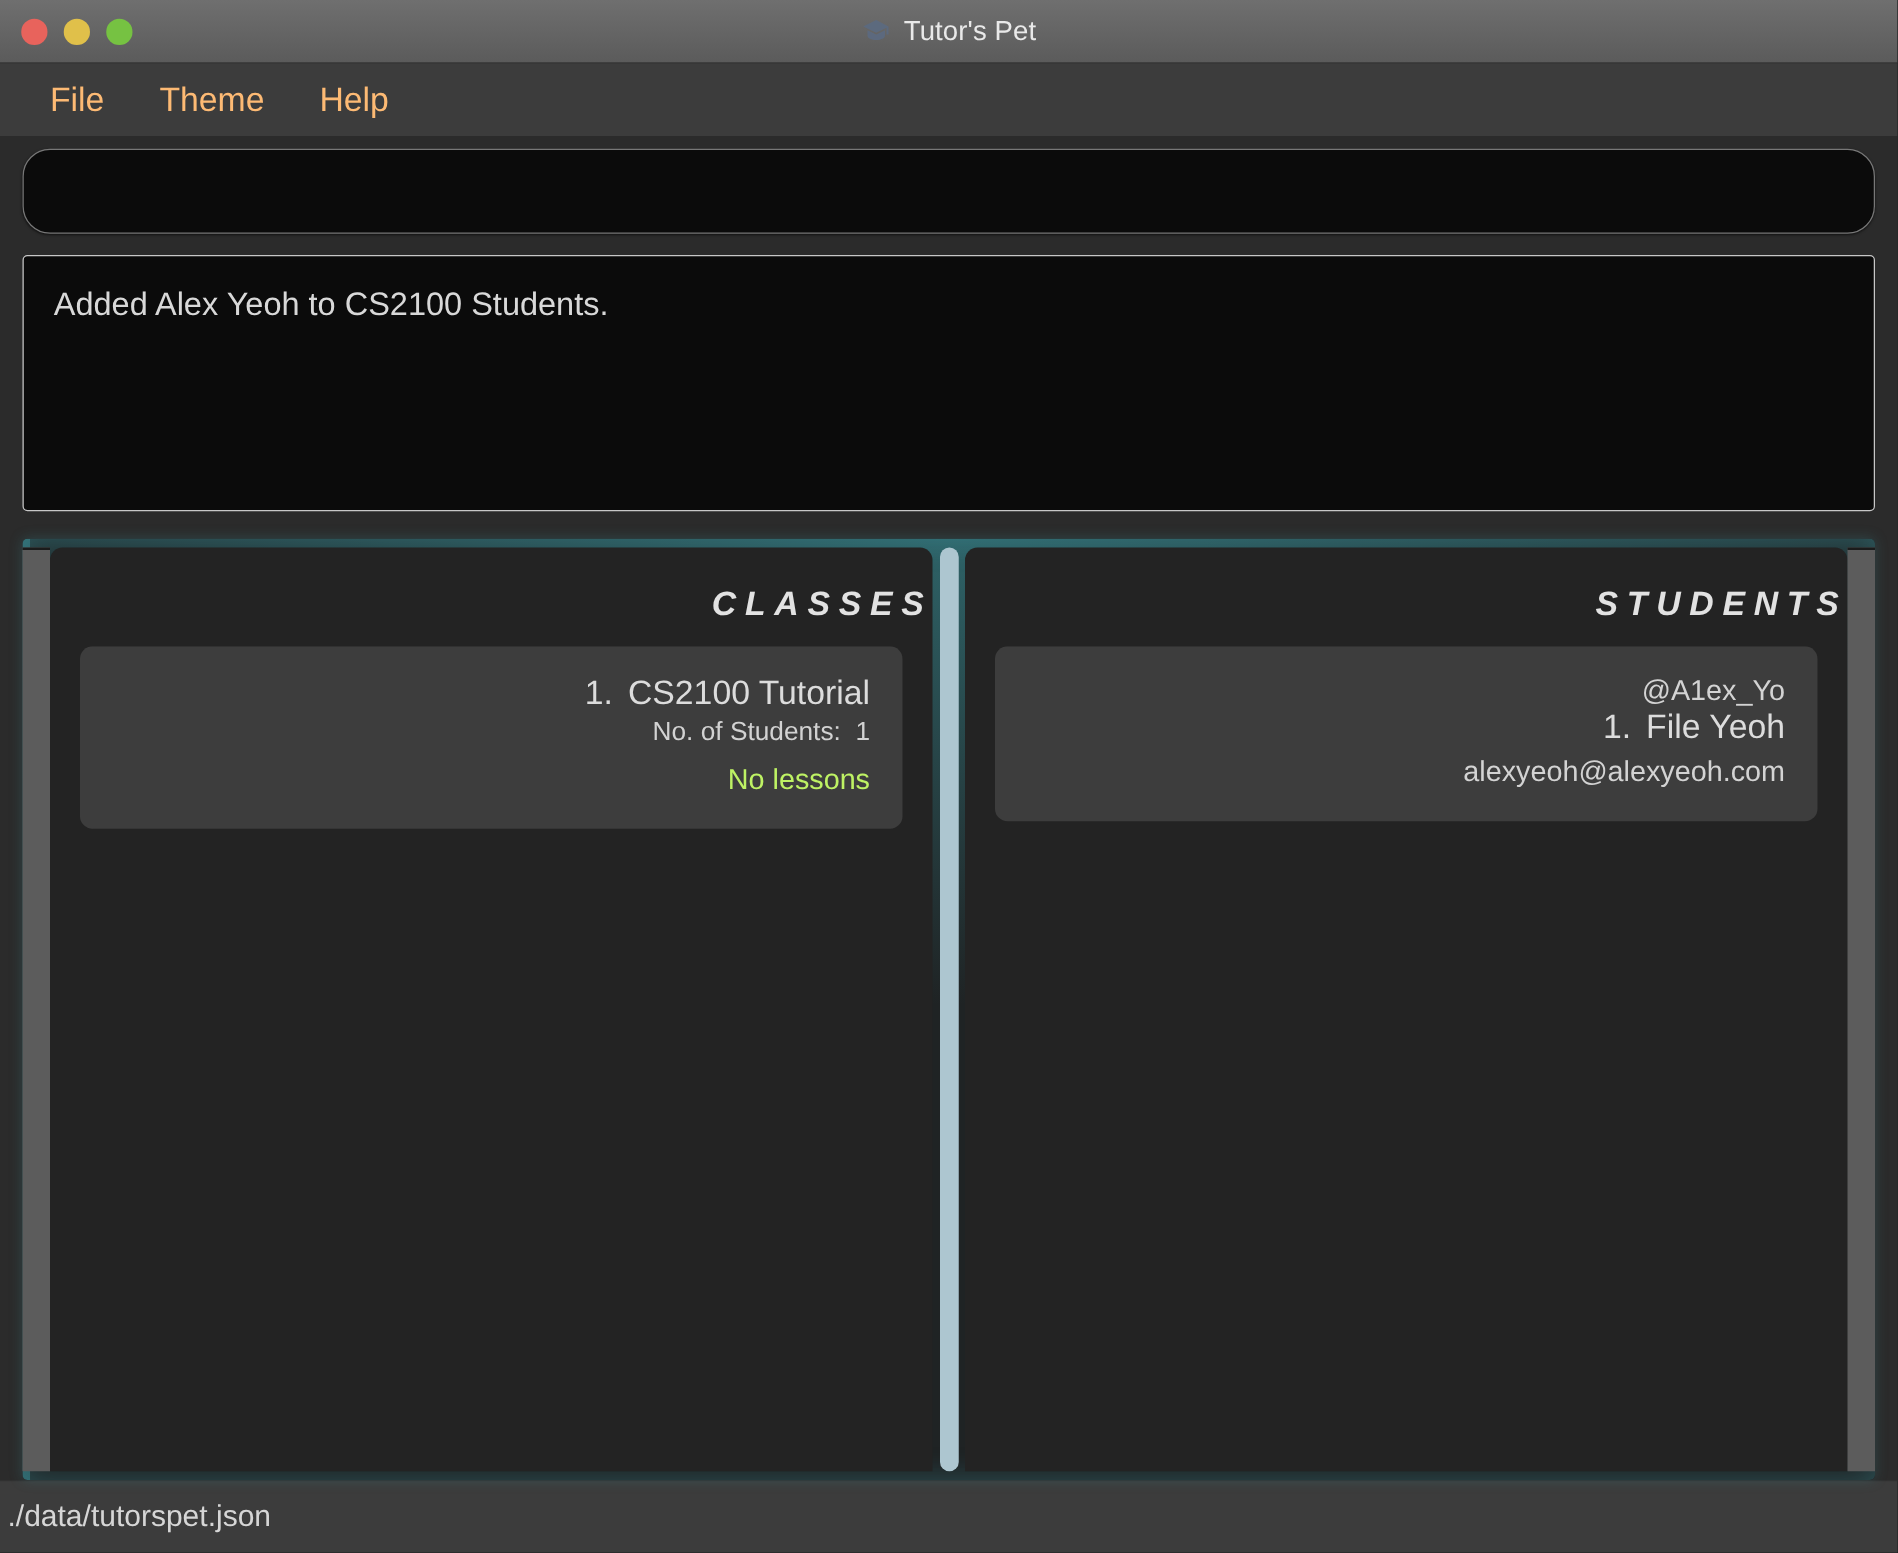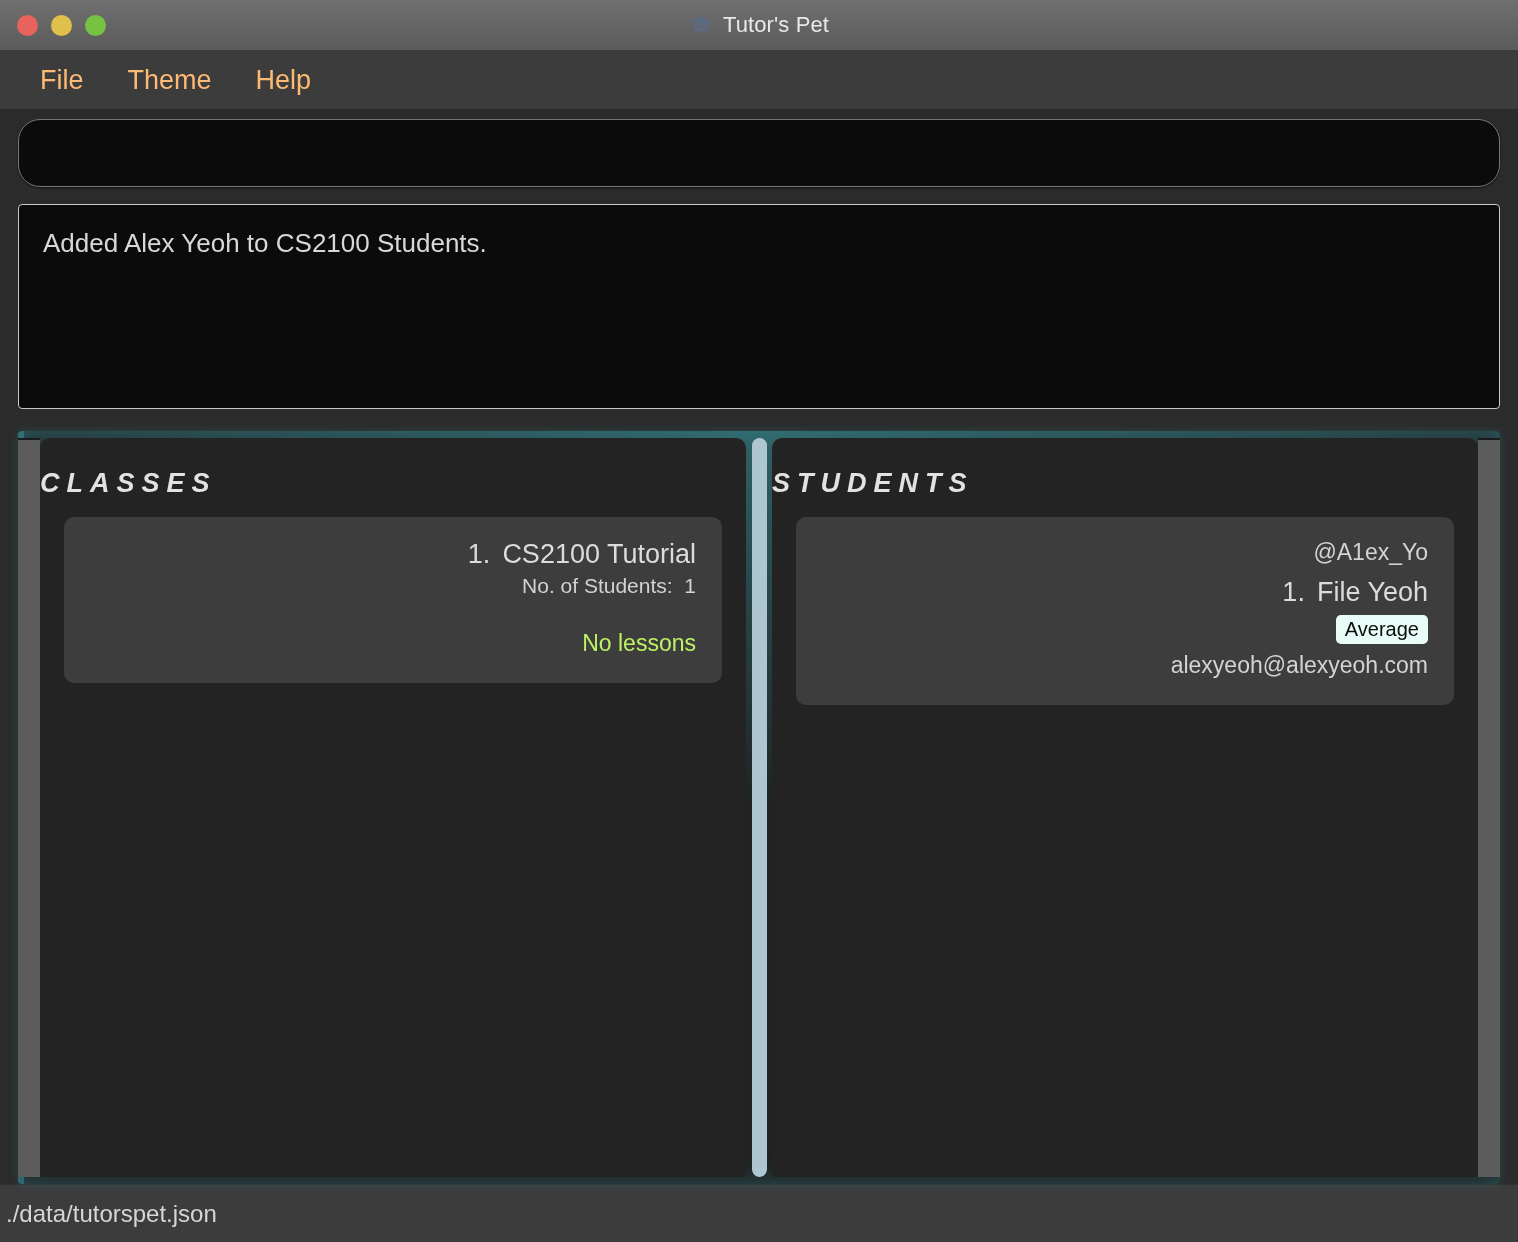--- a/index.html
+++ b/index.html
@@ -188,21 +188,21 @@
     background: transparent;
     cursor: col-resize;
   }
   .splitter-grip {
     width: 15px;
     background: #adc6d0;
     border-radius: 8px;
   }
 
   .pane-title {
-    text-align: left;
+    text-align: right;
     font-size: 27px;
     font-style: italic;
     font-weight: bold;
     letter-spacing: 7px;
     color: #e2e2e2;
     padding: 30px 0 18px 0;
     user-select: none;
   }
 
   .card-list {
@@ -221,32 +221,32 @@
   
   .class-name {
     font-size: 27px;
     color: #dcdcdc;
     margin-bottom: 4px;
   }
   .class-name .idx { margin-right: 12px; }
   .class-meta {
     font-size: 21px;
     color: #d2d2d2;
-    margin-bottom: 32px;
+    margin-bottom: 12px;
   }
   .class-lessons {
     font-size: 23px;
     color: #bef264;
   }
 
   
   .stu-handle {
     font-size: 23px;
     color: #d3d3d3;
-    margin-bottom: 11px;
+    margin-bottom: 0;
   }
   .stu-name {
     font-size: 27px;
     color: #dcdcdc;
     margin-bottom: 7px;
   }
   .stu-name .idx { margin-right: 12px; }
   .tag-row { margin-bottom: 8px; }
   .tag {
     display: inline-block;
@@ -339,23 +339,20 @@
         </div>
 
         <div class="pane">
           <div class="pane-title">STUDENTS</div>
           <div class="card-list">
             <div class="card">
               <div class="stu-handle">@A1ex_Yo</div>
               <div class="stu-name">
                 <span class="idx">1.</span><span>File Yeoh</span>
               </div>
-              <div class="tag-row">
-                <span class="tag">Average</span>
-              </div>
               <div class="stu-email">alexyeoh@alexyeoh.com</div>
             </div>
           </div>
         </div>
 
         <div class="edge-strip"></div>
 
       </div>
     </div>
   </div>

